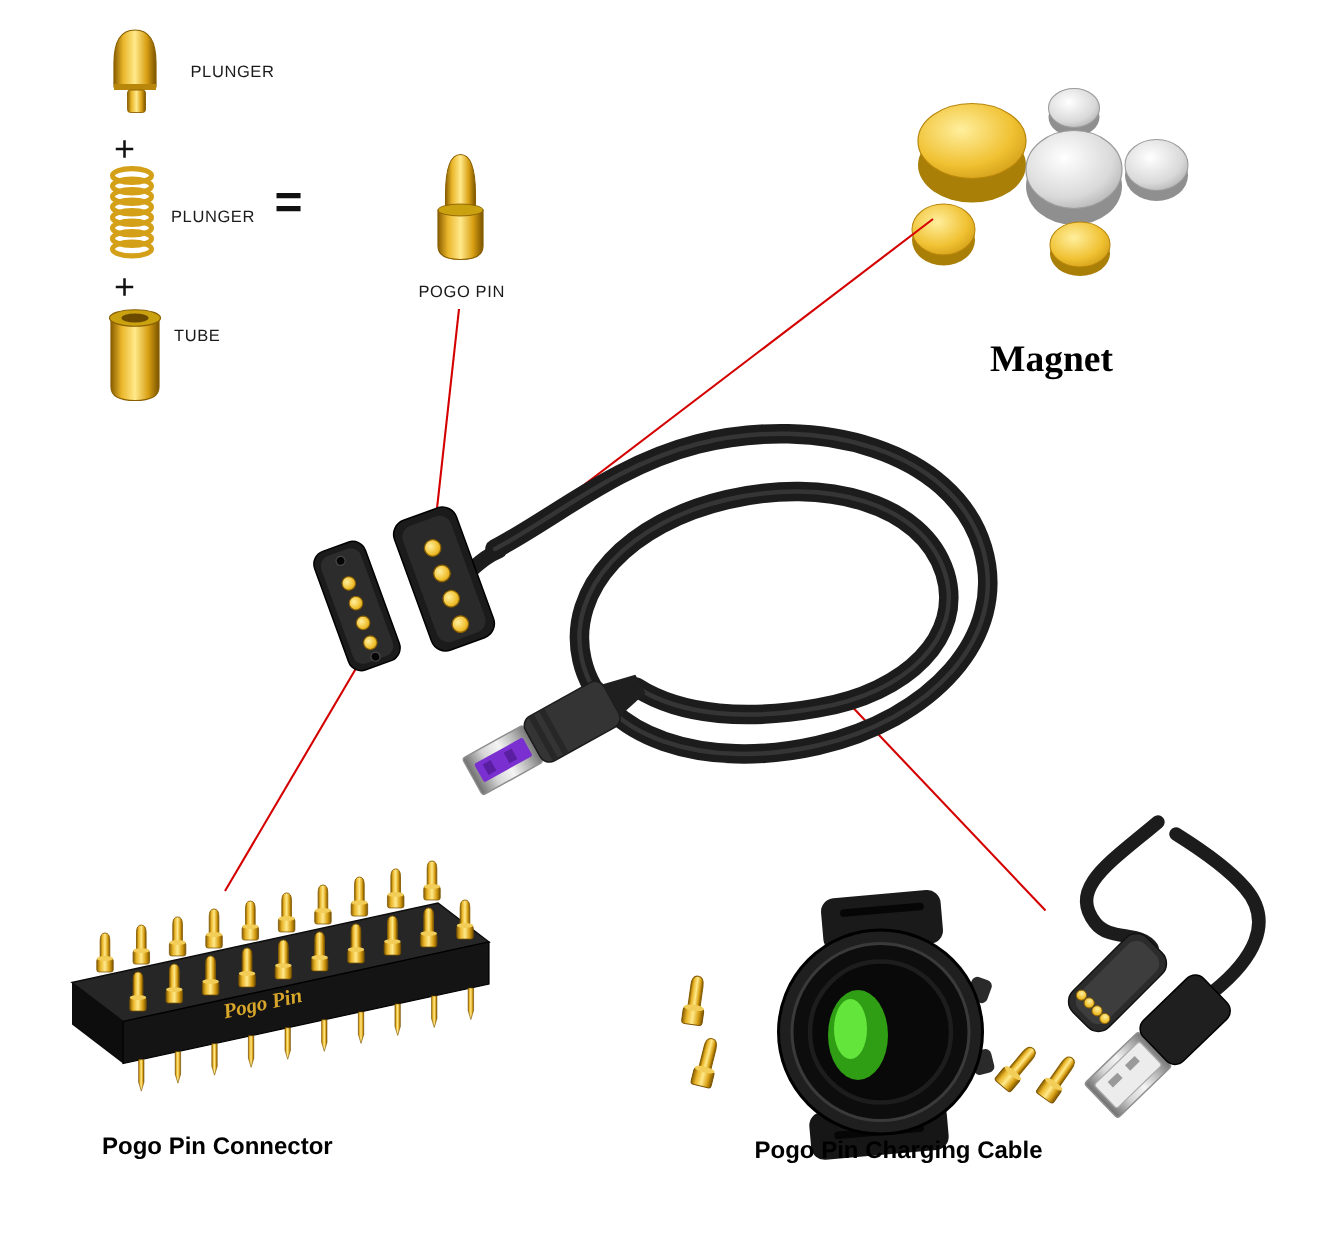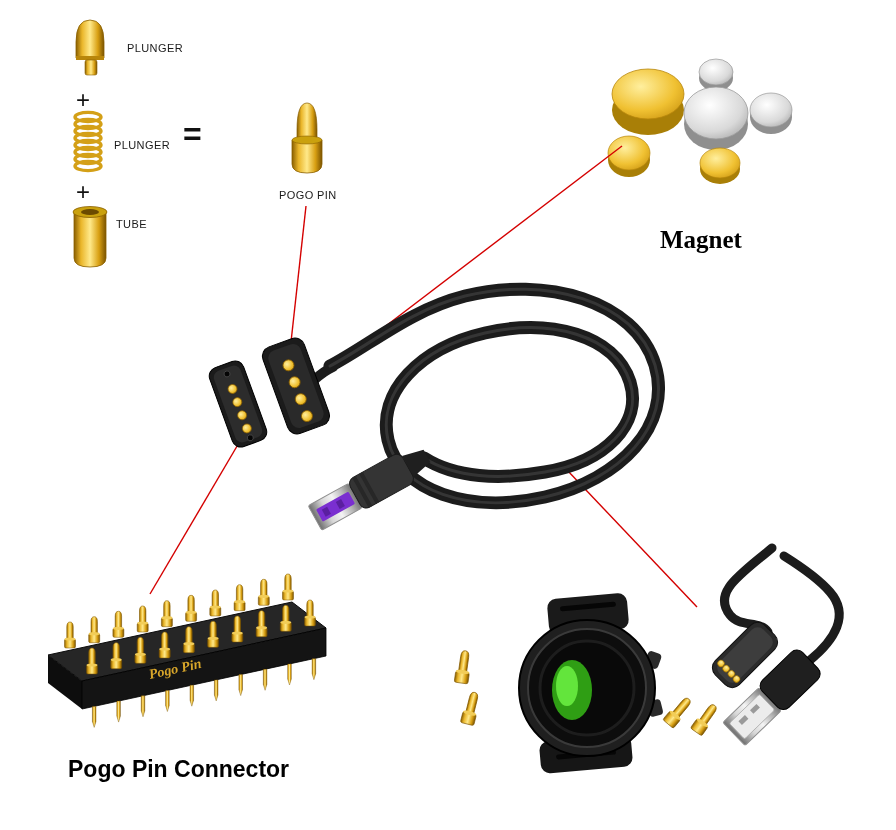--- a/index.html
+++ b/index.html
@@ -5,21 +5,21 @@
   html,body{margin:0;padding:0;background:#fff;}
   .stage{
     position:relative;width:896px;height:830px;background:#ffffff;
     font-family:"Liberation Sans", sans-serif;overflow:hidden;
   }
   .lbl{position:absolute;color:#111;white-space:nowrap;}
   .lbl-small{font-size:11px;letter-spacing:.4px;color:#1a1a1a;}
   .lbl-plus{font-size:24px;font-weight:400;color:#111;}
   .lbl-equals{font-size:32px;font-weight:800;color:#111;}
   .lbl-big{font-size:25px;font-weight:700;color:#000;}
-  .lbl-caption{font-size:23px;font-weight:700;color:#000;}
+  .lbl-caption{font-size:16px;font-weight:700;color:#000;}
   svg{position:absolute;left:0;top:0;}
 </style>
 </head>
 <body>
 
 <div class="stage">
 
   <svg width="896" height="830" viewBox="0 0 896 830">
     <defs>
       <linearGradient id="goldV" x1="0" y1="0" x2="1" y2="0">
@@ -262,13 +262,14 @@
   <div class="lbl lbl-small" style="left:107px;top:42px;padding-left:20px;">PLUNGER</div>
   <div class="lbl lbl-plus" style="left:76px;top:86px;">+</div>
   <div class="lbl lbl-small" style="left:114px;top:139px;">PLUNGER</div>
   <div class="lbl lbl-equals" style="left:183px;top:116px;">=</div>
   <div class="lbl lbl-plus" style="left:76px;top:178px;">+</div>
   <div class="lbl lbl-small" style="left:116px;top:218px;">TUBE</div>
   <div class="lbl lbl-small" style="left:279px;top:189px;">POGO PIN</div>
 
   <div class="lbl lbl-big" style="left:660px;top:226px;font-family:Liberation Serif, serif;">Magnet</div>
   <div class="lbl lbl-caption" style="left:68px;top:756px;">Pogo Pin Connector</div>
+  <div class="lbl lbl-caption" style="left:503px;top:759px;">Pogo Pin Charging Cable</div>
 </div>
 
 </body></html>

